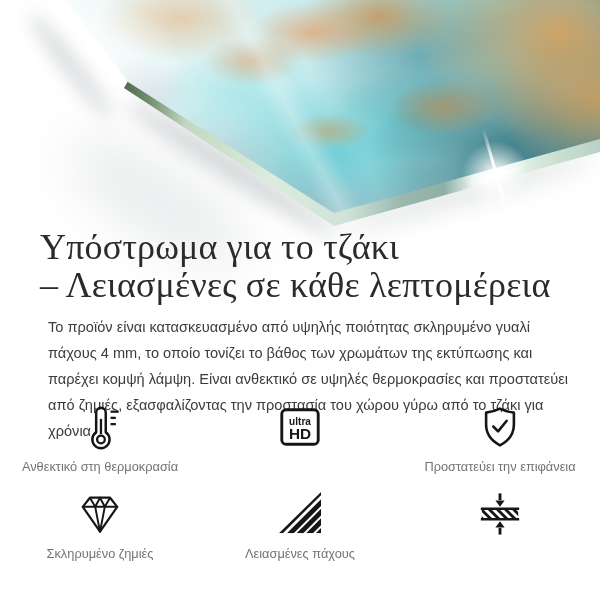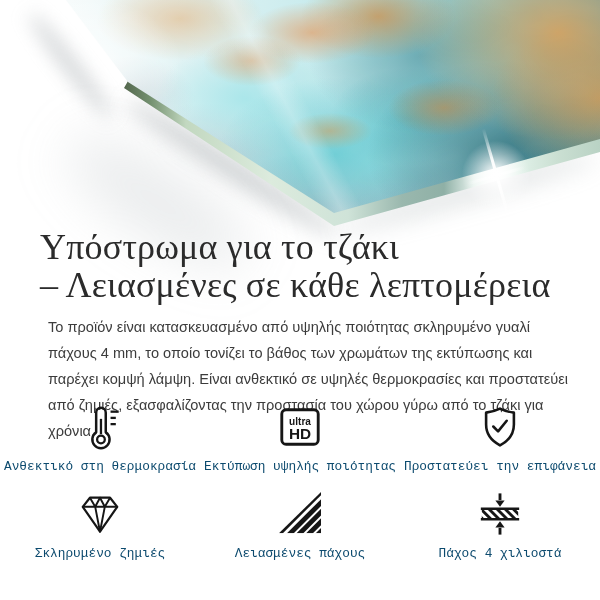--- a/index.html
+++ b/index.html
@@ -66,21 +66,21 @@
     font-weight:400;font-size:36px;line-height:38px;color:#2b2b2b;letter-spacing:.2px;}
   .title span{display:block;}
   .desc{position:absolute;left:40px;top:306px;width:524px;margin:8px;
     font-size:14.6px;line-height:26px;color:#3c3c3c;}
 
   
   .features{position:absolute;left:0;top:402px;width:600px;display:grid;
     grid-template-columns:repeat(3,1fr);row-gap:14px;}
   .feature{display:flex;flex-direction:column;align-items:center;text-align:center;}
   .icon-box{height:50px;display:flex;align-items:center;justify-content:center;}
-  .flabel{font-size:12.8px;line-height:16px;color:#0c4a6e;margin-top:7px;font-family:Liberation Mono, monospace;}
+  .flabel{font-size:12.8px;line-height:16px;color:#737373;margin-top:7px;}
 </style>
 </head>
 <body>
 
 <div class="page">
 
   <section class="hero">
     <div class="shadow sh-topleft"></div>
     <div class="shadow sh-ambient"></div>
     <div class="shadow sh-bottomleft"></div>
@@ -131,21 +131,20 @@
     </div>
 
     <div class="feature">
       <div class="icon-box">
         <svg viewBox="0 0 48 48" width="46" height="46">
           <rect x="5" y="6" width="38" height="36" rx="4.5" fill="none" stroke="#161616" stroke-width="3"></rect>
           <text x="24" y="21.5" text-anchor="middle" font-size="10.5" font-weight="bold" fill="#161616" font-family="Liberation Sans, sans-serif">ultra</text>
           <text x="24" y="37" text-anchor="middle" font-size="16" font-weight="bold" fill="#161616" font-family="Liberation Sans, sans-serif">HD</text>
         </svg>
       </div>
-      <div class="flabel">Εκτύπωση υψηλής ποιότητας</div>
     </div>
 
     <div class="feature">
       <div class="icon-box">
         <svg viewBox="0 0 48 48" width="46" height="46">
           <g stroke="#161616" fill="none">
             <path d="M24,4.8 C28.5,7 33.5,8.4 38.5,9 V21.5 C38.5,31.5 32.8,38.6 24,43.2 C15.2,38.6 9.5,31.5 9.5,21.5 V9 C14.5,8.4 19.5,7 24,4.8 Z" stroke-width="2.7" stroke-linejoin="round"></path>
             <path d="M17,23.5 L22,28.5 L31,17.5" stroke-width="2.7" stroke-linecap="round" stroke-linejoin="round"></path>
           </g>
         </svg>
@@ -197,17 +196,16 @@
           <g stroke="#161616">
             <line x1="4" y1="18.6" x2="44" y2="18.6" stroke-width="2.6"></line>
             <line x1="4" y1="29.4" x2="44" y2="29.4" stroke-width="2.6"></line>
             <line x1="24" y1="2.5" x2="24" y2="9.5" stroke-width="3"></line>
             <line x1="24" y1="45.5" x2="24" y2="38.5" stroke-width="3"></line>
           </g>
           <path d="M24,16.5 L19.2,9.8 H28.8 Z" fill="#161616"></path>
           <path d="M24,31.5 L19.2,38.2 H28.8 Z" fill="#161616"></path>
         </svg>
       </div>
-      <div class="flabel">Πάχος 4 χιλιοστά</div>
     </div>
 
   </div>
 </div>
 
 </body></html>

